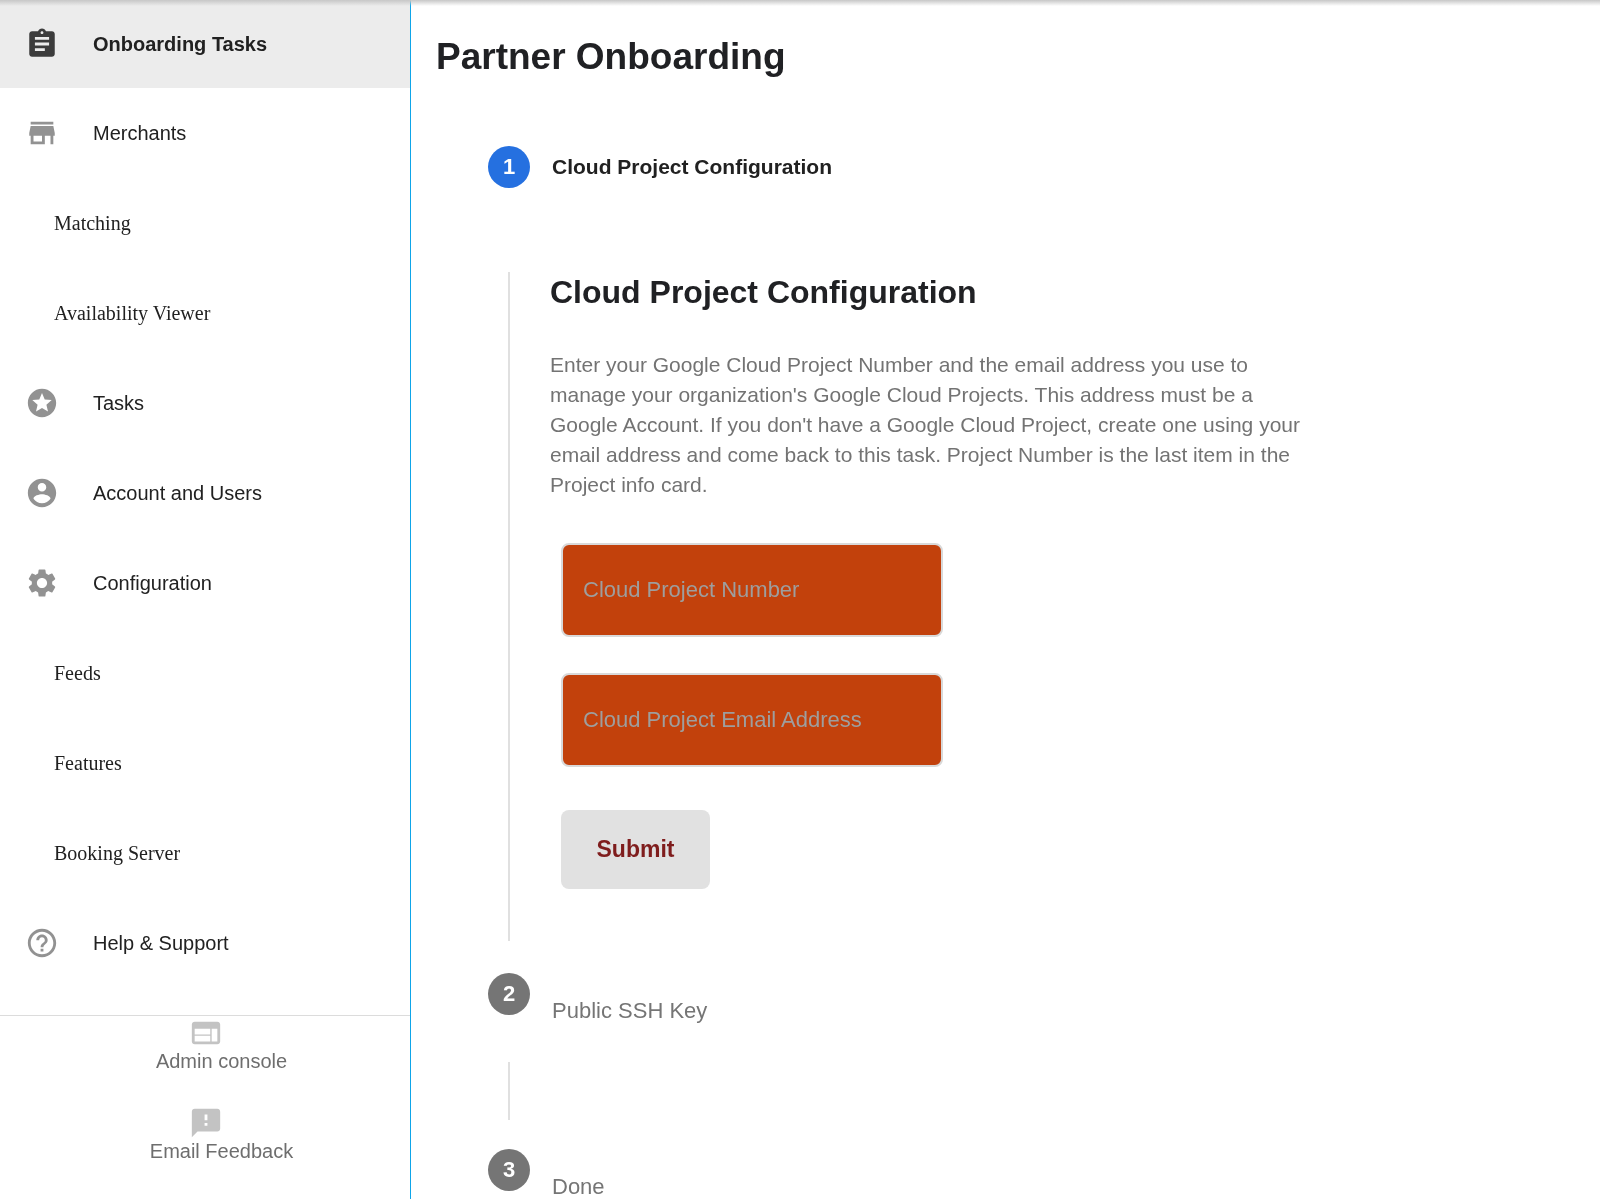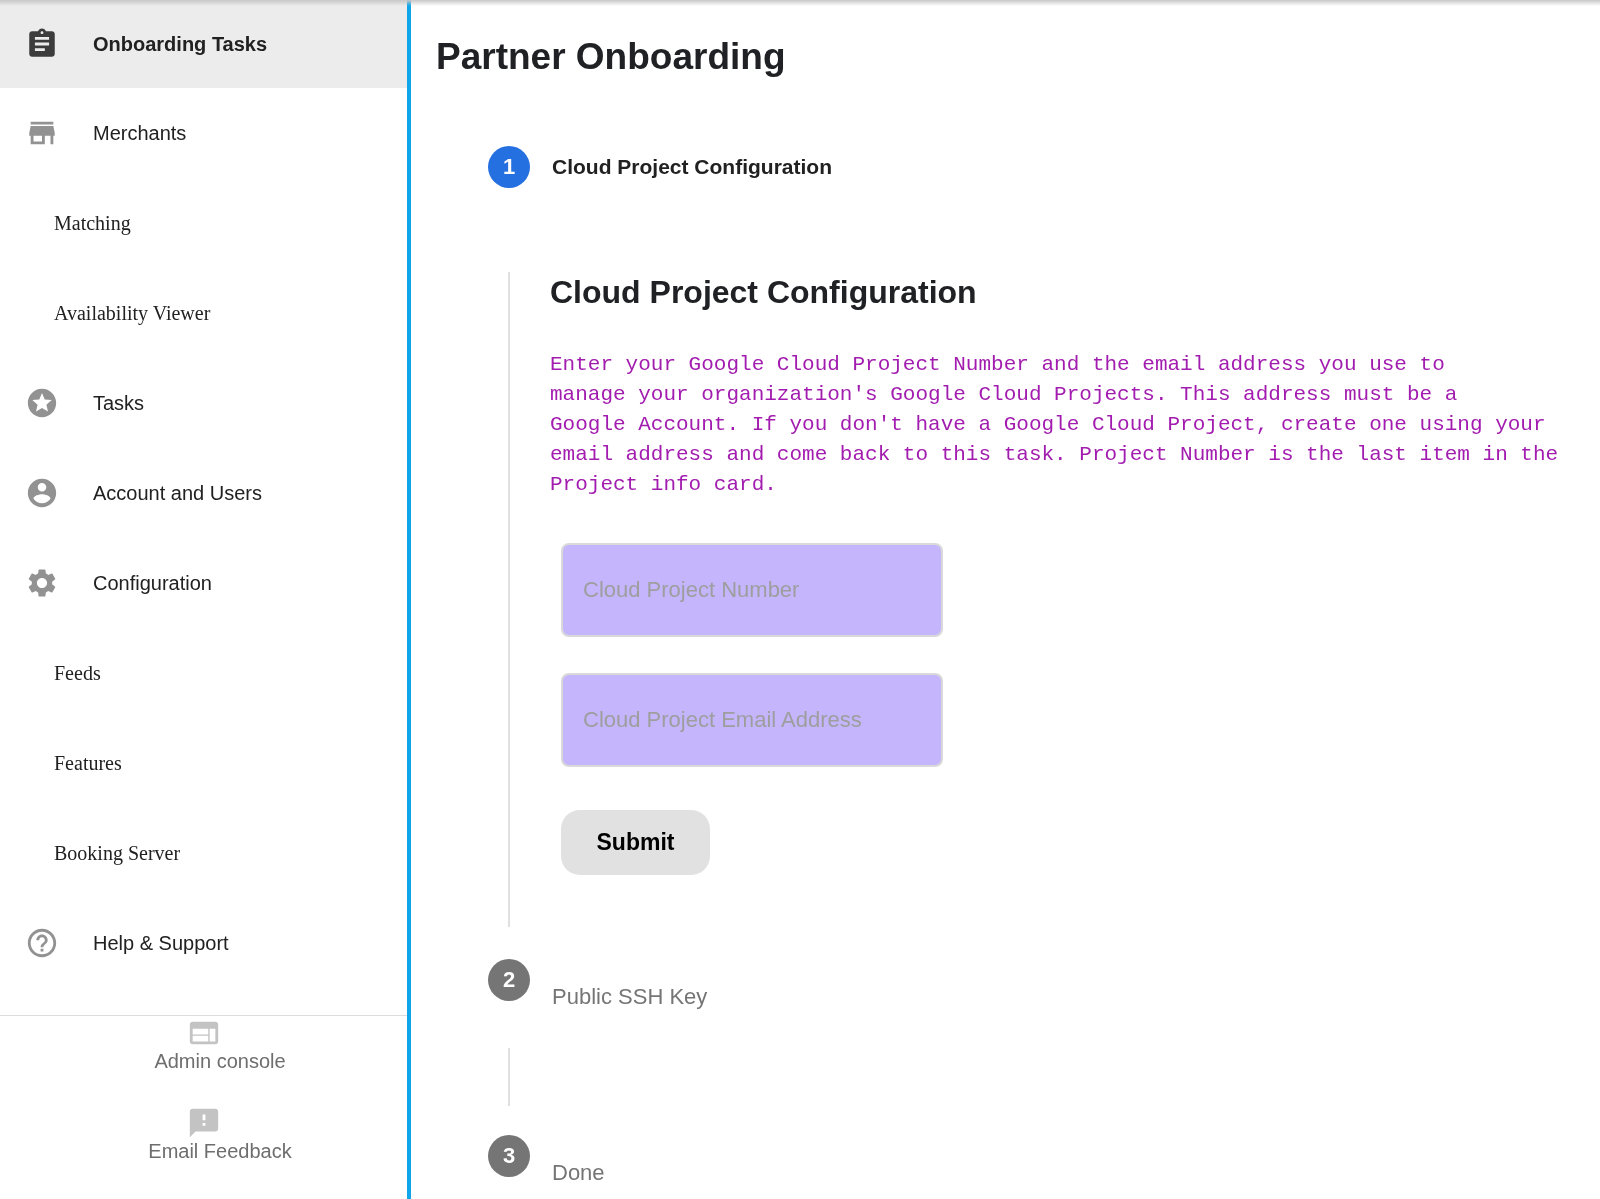--- a/index.html
+++ b/index.html
@@ -13,21 +13,21 @@
   .top-shadow{
     position:absolute;top:0;left:0;width:1600px;height:6px;
     background:linear-gradient(#c7c7c7, rgba(255,255,255,0));
     z-index:10;pointer-events:none;
   }
   .app{display:flex;width:1600px;height:1199px;}
 
   
   nav.sidebar{
     width:411px;flex-shrink:0;background:#fff;
-    border-right:4px solid #0ea5e9;
+    border-right:1px solid #0ea5e9;
     box-sizing:border-box;
   }
   .nav-item{
     height:90px;display:flex;align-items:center;
     padding-left:25px;box-sizing:border-box;
     font-size:20px;color:#212121;cursor:pointer;
   }
   .nav-item.active{height:88px;background:#ececec;font-weight:bold;}
   .nav-item.indent{padding-left:54px;font-family:Liberation Serif, serif;}
   .nav-icon{width:34px;height:34px;margin-right:34px;display:inline-flex;flex-shrink:0;}
@@ -59,39 +59,38 @@
 
   .step-body{
     margin-left:20px;border-left:2px solid #e0e0e0;
     padding-left:40px;padding-bottom:52px;
   }
   .step-body h2{
     margin:84px 0 0 0;font-size:32px;line-height:40px;
     font-weight:bold;color:#202124;
   }
   .step-body p{
-    margin:38px 0 0 0;font-size:21px;line-height:30px;color:#a21caf;
+    margin:38px 0 0 0;font-size:21px;line-height:30px;color:#737373;
     white-space:pre-line;
-    font-family:Liberation Mono, monospace;
   }
   input.field{
     display:block;box-sizing:border-box;
     width:382px;height:94px;
     margin-left:11px;padding:0 20px;
     border:2px solid #d9d9d9;border-radius:8px;
     font-family:"Liberation Sans", sans-serif;
-    font-size:22px;color:#212121;background:#c4b5fd;outline:none;
+    font-size:22px;color:#212121;background:#c2410c;outline:none;
   }
   input.field::placeholder{color:#9e9e9e;opacity:1;}
   input.field.first{margin-top:43px;}
   input.field.second{margin-top:36px;}
   button.submit{
     display:block;margin-left:11px;margin-top:43px;
-    width:149px;height:65px;border:none;border-radius:19px;
-    background:#e1e1e1;color:#000000;
+    width:149px;height:79px;border:none;border-radius:8px;
+    background:#e1e1e1;color:#7f1d1d;
     font-family:"Liberation Sans", sans-serif;
     font-size:23px;font-weight:bold;
   }
   .step-row.second{margin-top:23px;}
   .connector{
     margin-left:20px;border-left:2px solid #e0e0e0;
     height:58px;width:0;margin-top:38px;
   }
   .step-row.third{margin-top:20px;}
 </style>

